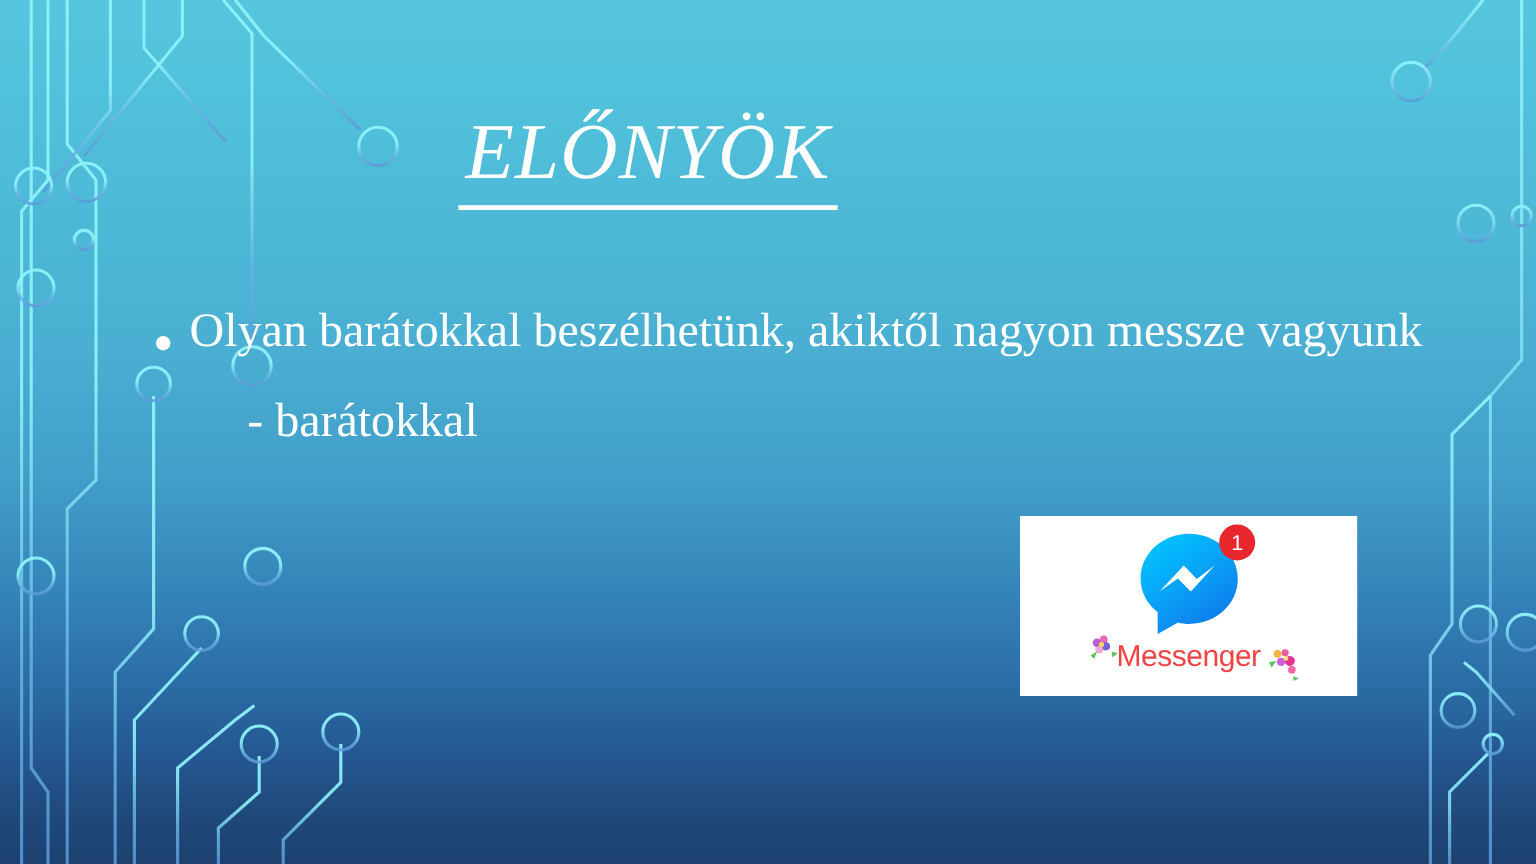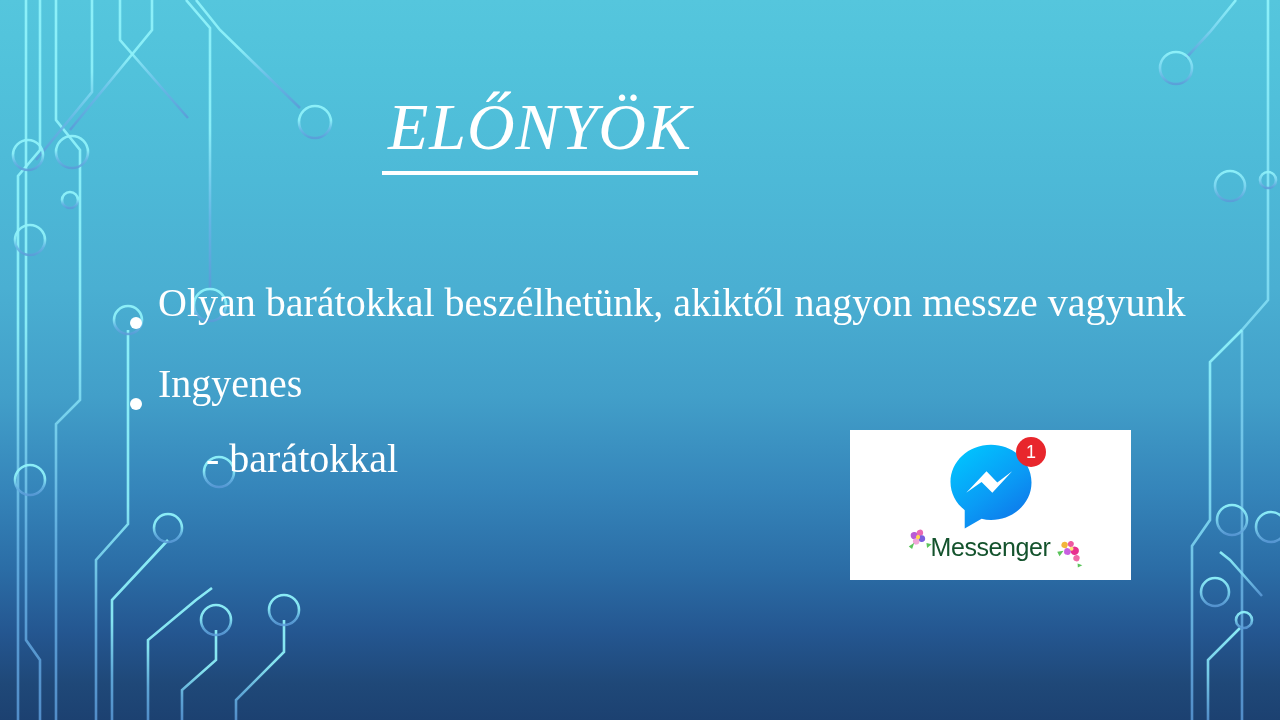--- a/index.html
+++ b/index.html
@@ -59,23 +59,22 @@
     position: absolute;
     left: 130px;
     top: 248px;
     width: 1070px;
     color: #ffffff;
     font-size: 40px;
     line-height: 1.33;
   }
   .bullet-row {
     display: flex;
-    align-items: flex-end;
+    align-items: center;
     margin-bottom: 6px;
-    margin-top: 28px;
   }
   .bullet-dot {
     flex: 0 0 auto;
     width: 12px;
     height: 12px;
     border-radius: 50%;
     background: #ffffff;
     margin-top: 22px;
     margin-right: 16px;
   }
@@ -127,21 +126,21 @@
     z-index: 4;
   }
   #messenger-word {
     position: absolute;
     left: 0;
     top: 103px;
     width: 281px;
     text-align: center;
     font-family: "Liberation Sans", sans-serif;
     font-size: 25px;
-    color: #14532d;
+    color: #ef4444;
     letter-spacing: -0.4px;
   }
   .flower {
     position: absolute;
     font-size: 20px;
     line-height: 1;
   }
   #flower-left  { left: 56px;  top: 96px; transform: rotate(-8deg); }
   #flower-right { left: 205px; top: 108px; transform: rotate(10deg); }
 </style>
@@ -226,24 +225,20 @@
     <div id="title-text">ELŐNYÖK</div>
   </div>
 
   <div id="body-block">
 
     <div class="bullet-row b1">
       <span class="bullet-dot"></span>
       <span class="bullet-text">Olyan barátokkal beszélhetünk, akiktől nagyon messze vagyunk</span>
     </div>
 
-    <div class="bullet-row b2">
-      <span class="bullet-dot"></span>
-      <span class="bullet-text">Ingyenes</span>
-    </div>
 
 
     <div class="sub-row">
       <span class="sub-text">- barátokkal</span>
     </div>
 
   </div>
 
   <div id="messenger-card">
     <div id="messenger-inner">

